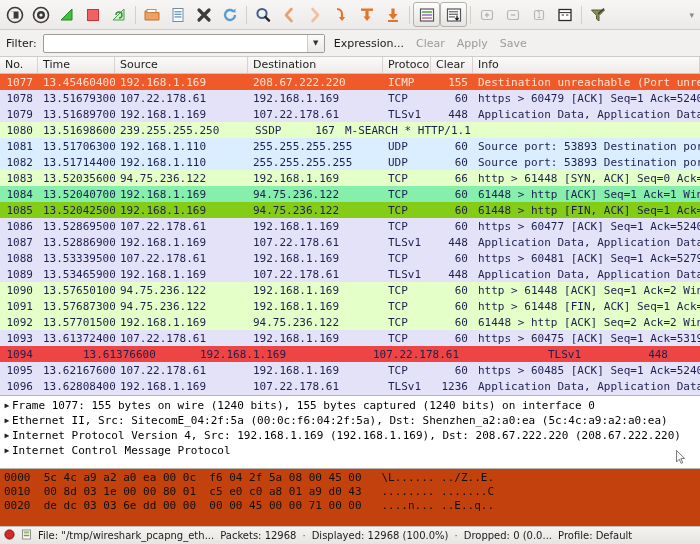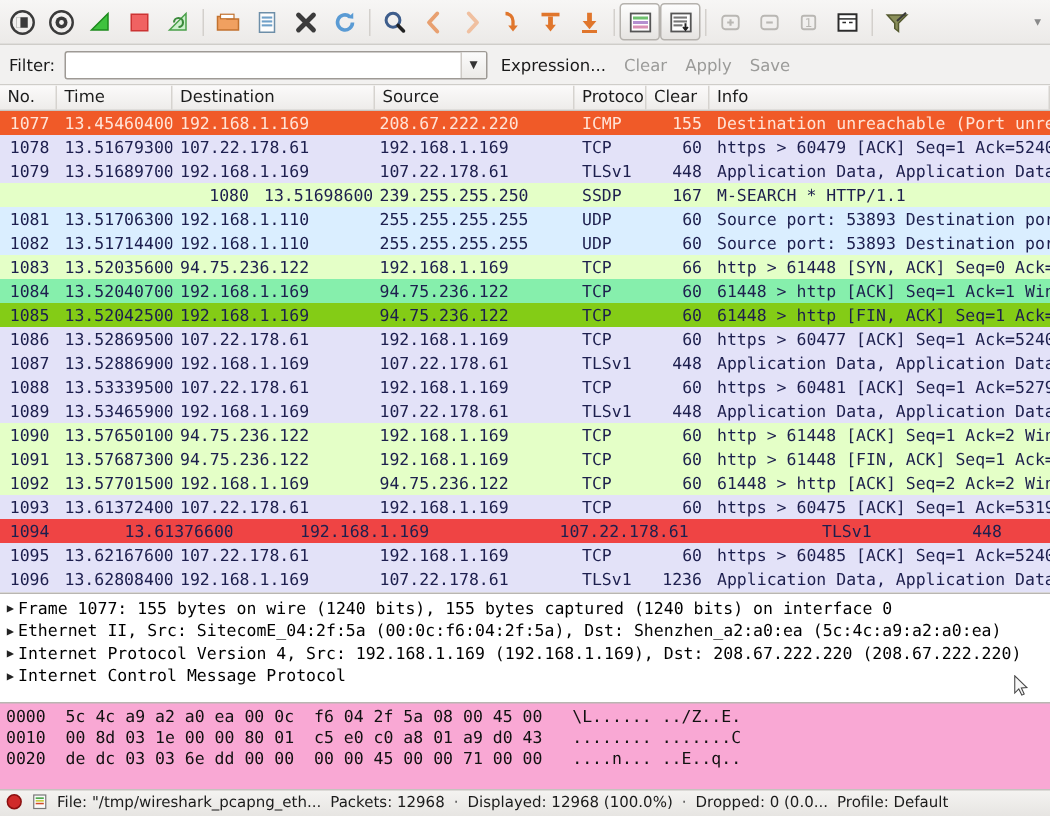--- a/index.html
+++ b/index.html
@@ -105,21 +105,21 @@
   .tri {
     flex: 0 0 10px; text-align: center; font-size: 8px; color: #222; line-height: 15px;
   }
   .cursor-arrow {
     position: absolute; right: 14px; bottom: 4px;
     width: 10px; height: 14px; pointer-events: none;
   }
 
   
   .hex-pane {
-    flex: 0 0 58px; background: #f9a8d4;
+    flex: 0 0 58px; background: #c2410c;
     border-top: 1px solid #b9b6b2;
     overflow: hidden; padding: 2px 0 0 4px;
   }
   .hline {
     font-family: "DejaVu Sans Mono", monospace;
     font-size: 11px; height: 14px; line-height: 14px;
     white-space: pre; color: #111;
   }
 
   
@@ -304,22 +304,22 @@
     <span class="fbtn enabled">Expression...</span>
     <span class="fbtn disabled">Clear</span>
     <span class="fbtn disabled">Apply</span>
     <span class="fbtn disabled">Save</span>
   </div>
 
   <div class="packet-list">
     <div class="plist-header" id="plist-header">
         <div class="hcell" style="flex: 0 0 38px;">No.</div>
         <div class="hcell" style="flex: 0 0 77px;">Time</div>
+        <div class="hcell" style="flex: 0 0 133px;">Source</div>
         <div class="hcell" style="flex: 0 0 135px;">Destination</div>
-        <div class="hcell" style="flex: 0 0 133px;">Source</div>
         <div class="hcell" style="flex: 0 0 48px;">Protocol</div>
         <div class="hcell" style="flex: 0 0 42px;">Clear</div>
         <div class="hcell" style="flex: 0 0 227px;">Info</div>
       </div>
     <div class="plist-rows" id="plist-rows">
         <div class="prow sel" style="background: rgb(240, 90, 40); color: rgb(255, 227, 214);">
           <div class="pcell num" style="flex: 0 0 38px;">1077</div>
           <div class="pcell" style="flex: 0 0 77px;">13.454604000</div>
           <div class="pcell" style="flex: 0 0 133px;">192.168.1.169</div>
           <div class="pcell" style="flex: 0 0 135px;">208.67.222.220</div>
@@ -338,21 +338,21 @@
         </div>
         <div class="prow" style="background: rgb(227, 226, 248); color: rgb(29, 31, 78);">
           <div class="pcell num" style="flex: 0 0 38px;">1079</div>
           <div class="pcell" style="flex: 0 0 77px;">13.516897000</div>
           <div class="pcell" style="flex: 0 0 133px;">192.168.1.169</div>
           <div class="pcell" style="flex: 0 0 135px;">107.22.178.61</div>
           <div class="pcell" style="flex: 0 0 48px;">TLSv1</div>
           <div class="pcell len" style="flex: 0 0 42px;">448</div>
           <div class="pcell" style="flex: 0 0 227px;">Application Data, Application Data</div>
         </div>
-        <div class="prow" style="background: rgb(228, 255, 199); color: rgb(29, 31, 78); justify-content: flex-end;">
+        <div class="prow" style="background: rgb(228, 255, 199); color: rgb(29, 31, 78);">
           <div class="pcell num" style="flex: 0 0 38px;">1080</div>
           <div class="pcell" style="flex: 0 0 77px;">13.516986000</div>
           <div class="pcell" style="flex: 0 0 135px;">239.255.255.250</div>
           <div class="pcell" style="flex: 0 0 48px;">SSDP</div>
           <div class="pcell len" style="flex: 0 0 42px;">167</div>
           <div class="pcell" style="flex: 0 0 227px;">M-SEARCH * HTTP/1.1</div>
         </div>
         <div class="prow" style="background: rgb(218, 238, 255); color: rgb(29, 31, 78);">
           <div class="pcell num" style="flex: 0 0 38px;">1081</div>
           <div class="pcell" style="flex: 0 0 77px;">13.517063000</div>

